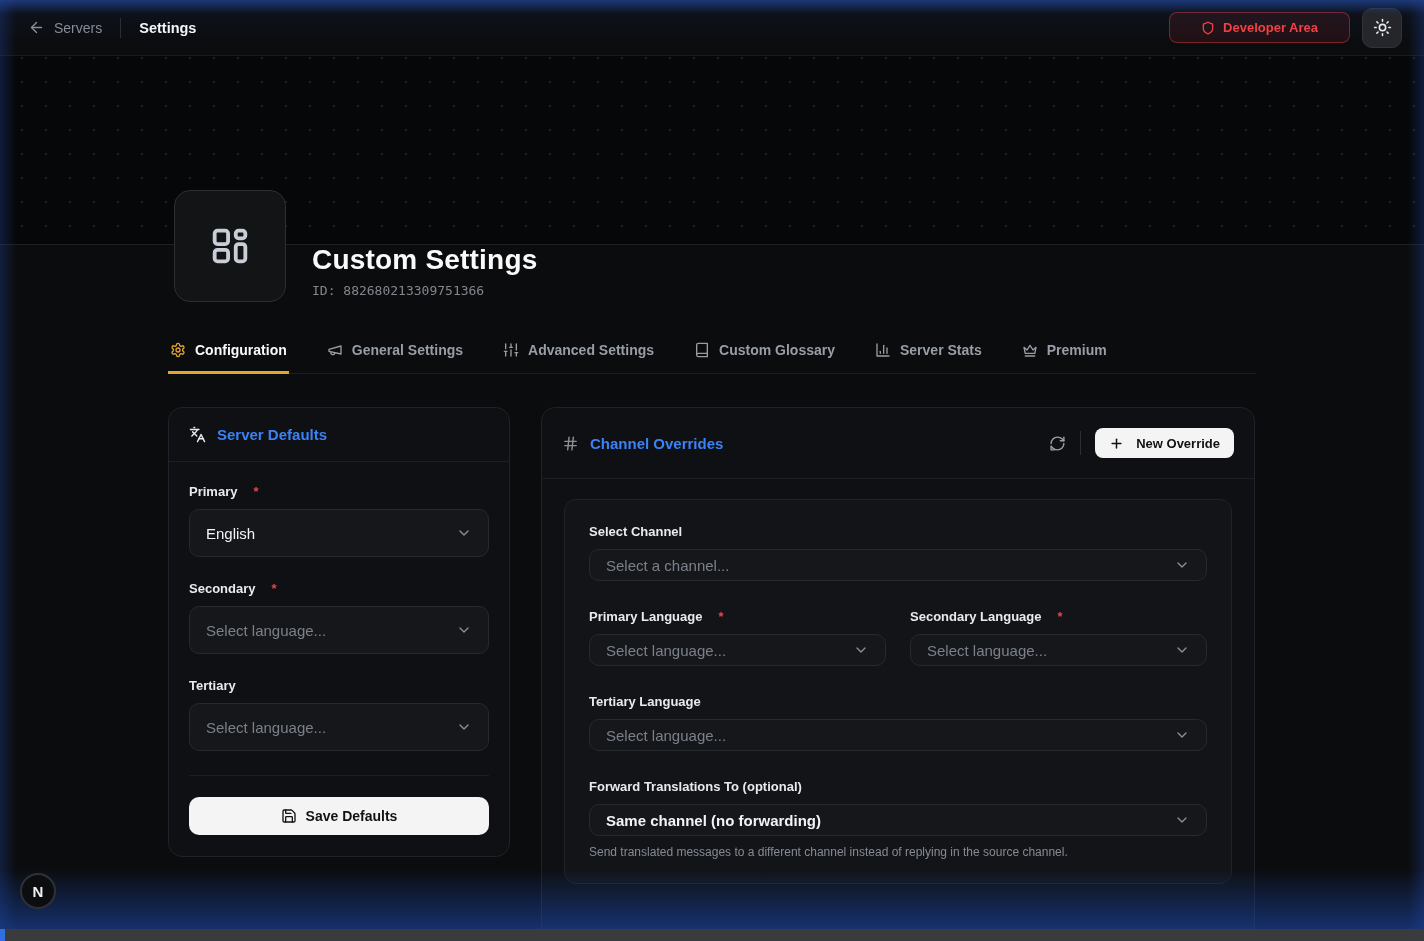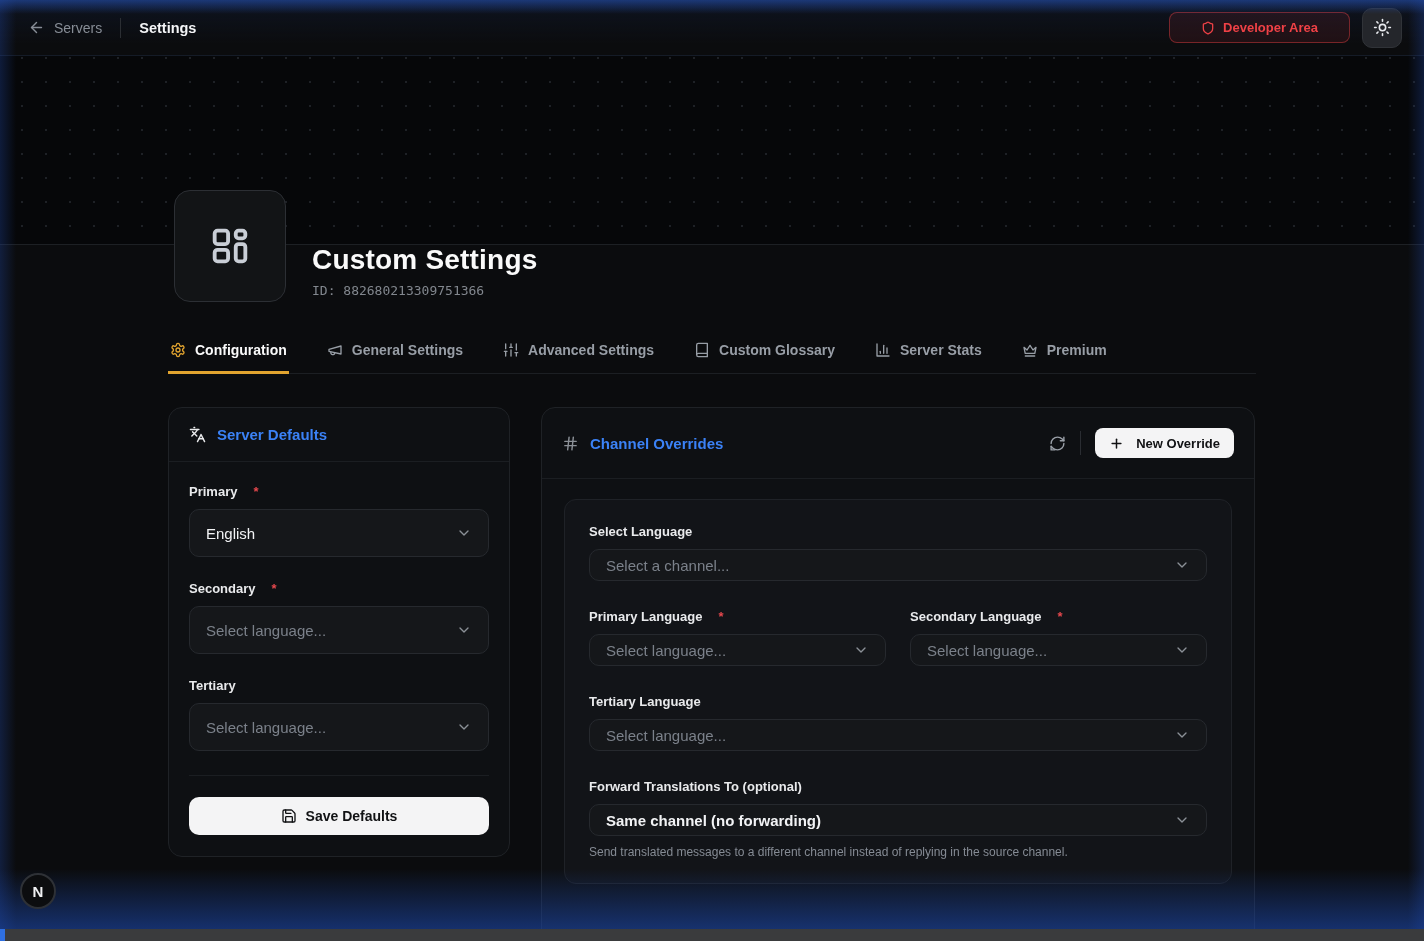--- a/index.html
+++ b/index.html
@@ -345,21 +345,21 @@
             </span>
             <span>New Override</span>
           </button>
         </div>
       </div>
 
       <div class="override-form">
 
         <div class="form-field">
           <div class="field-label">
-            <span>Select Language</span>
+            <span>Select Channel</span>
           </div>
           <div class="select sm">
             <span class="ph">Select a channel...</span>
             <span class="chev">
               <svg width="16" height="16" viewBox="0 0 24 24" fill="none" stroke="currentColor" stroke-width="2" stroke-linecap="round" stroke-linejoin="round">
                   <path d="m6 9 6 6 6-6"></path>
                 </svg>
             </span>
           </div>
         </div>

